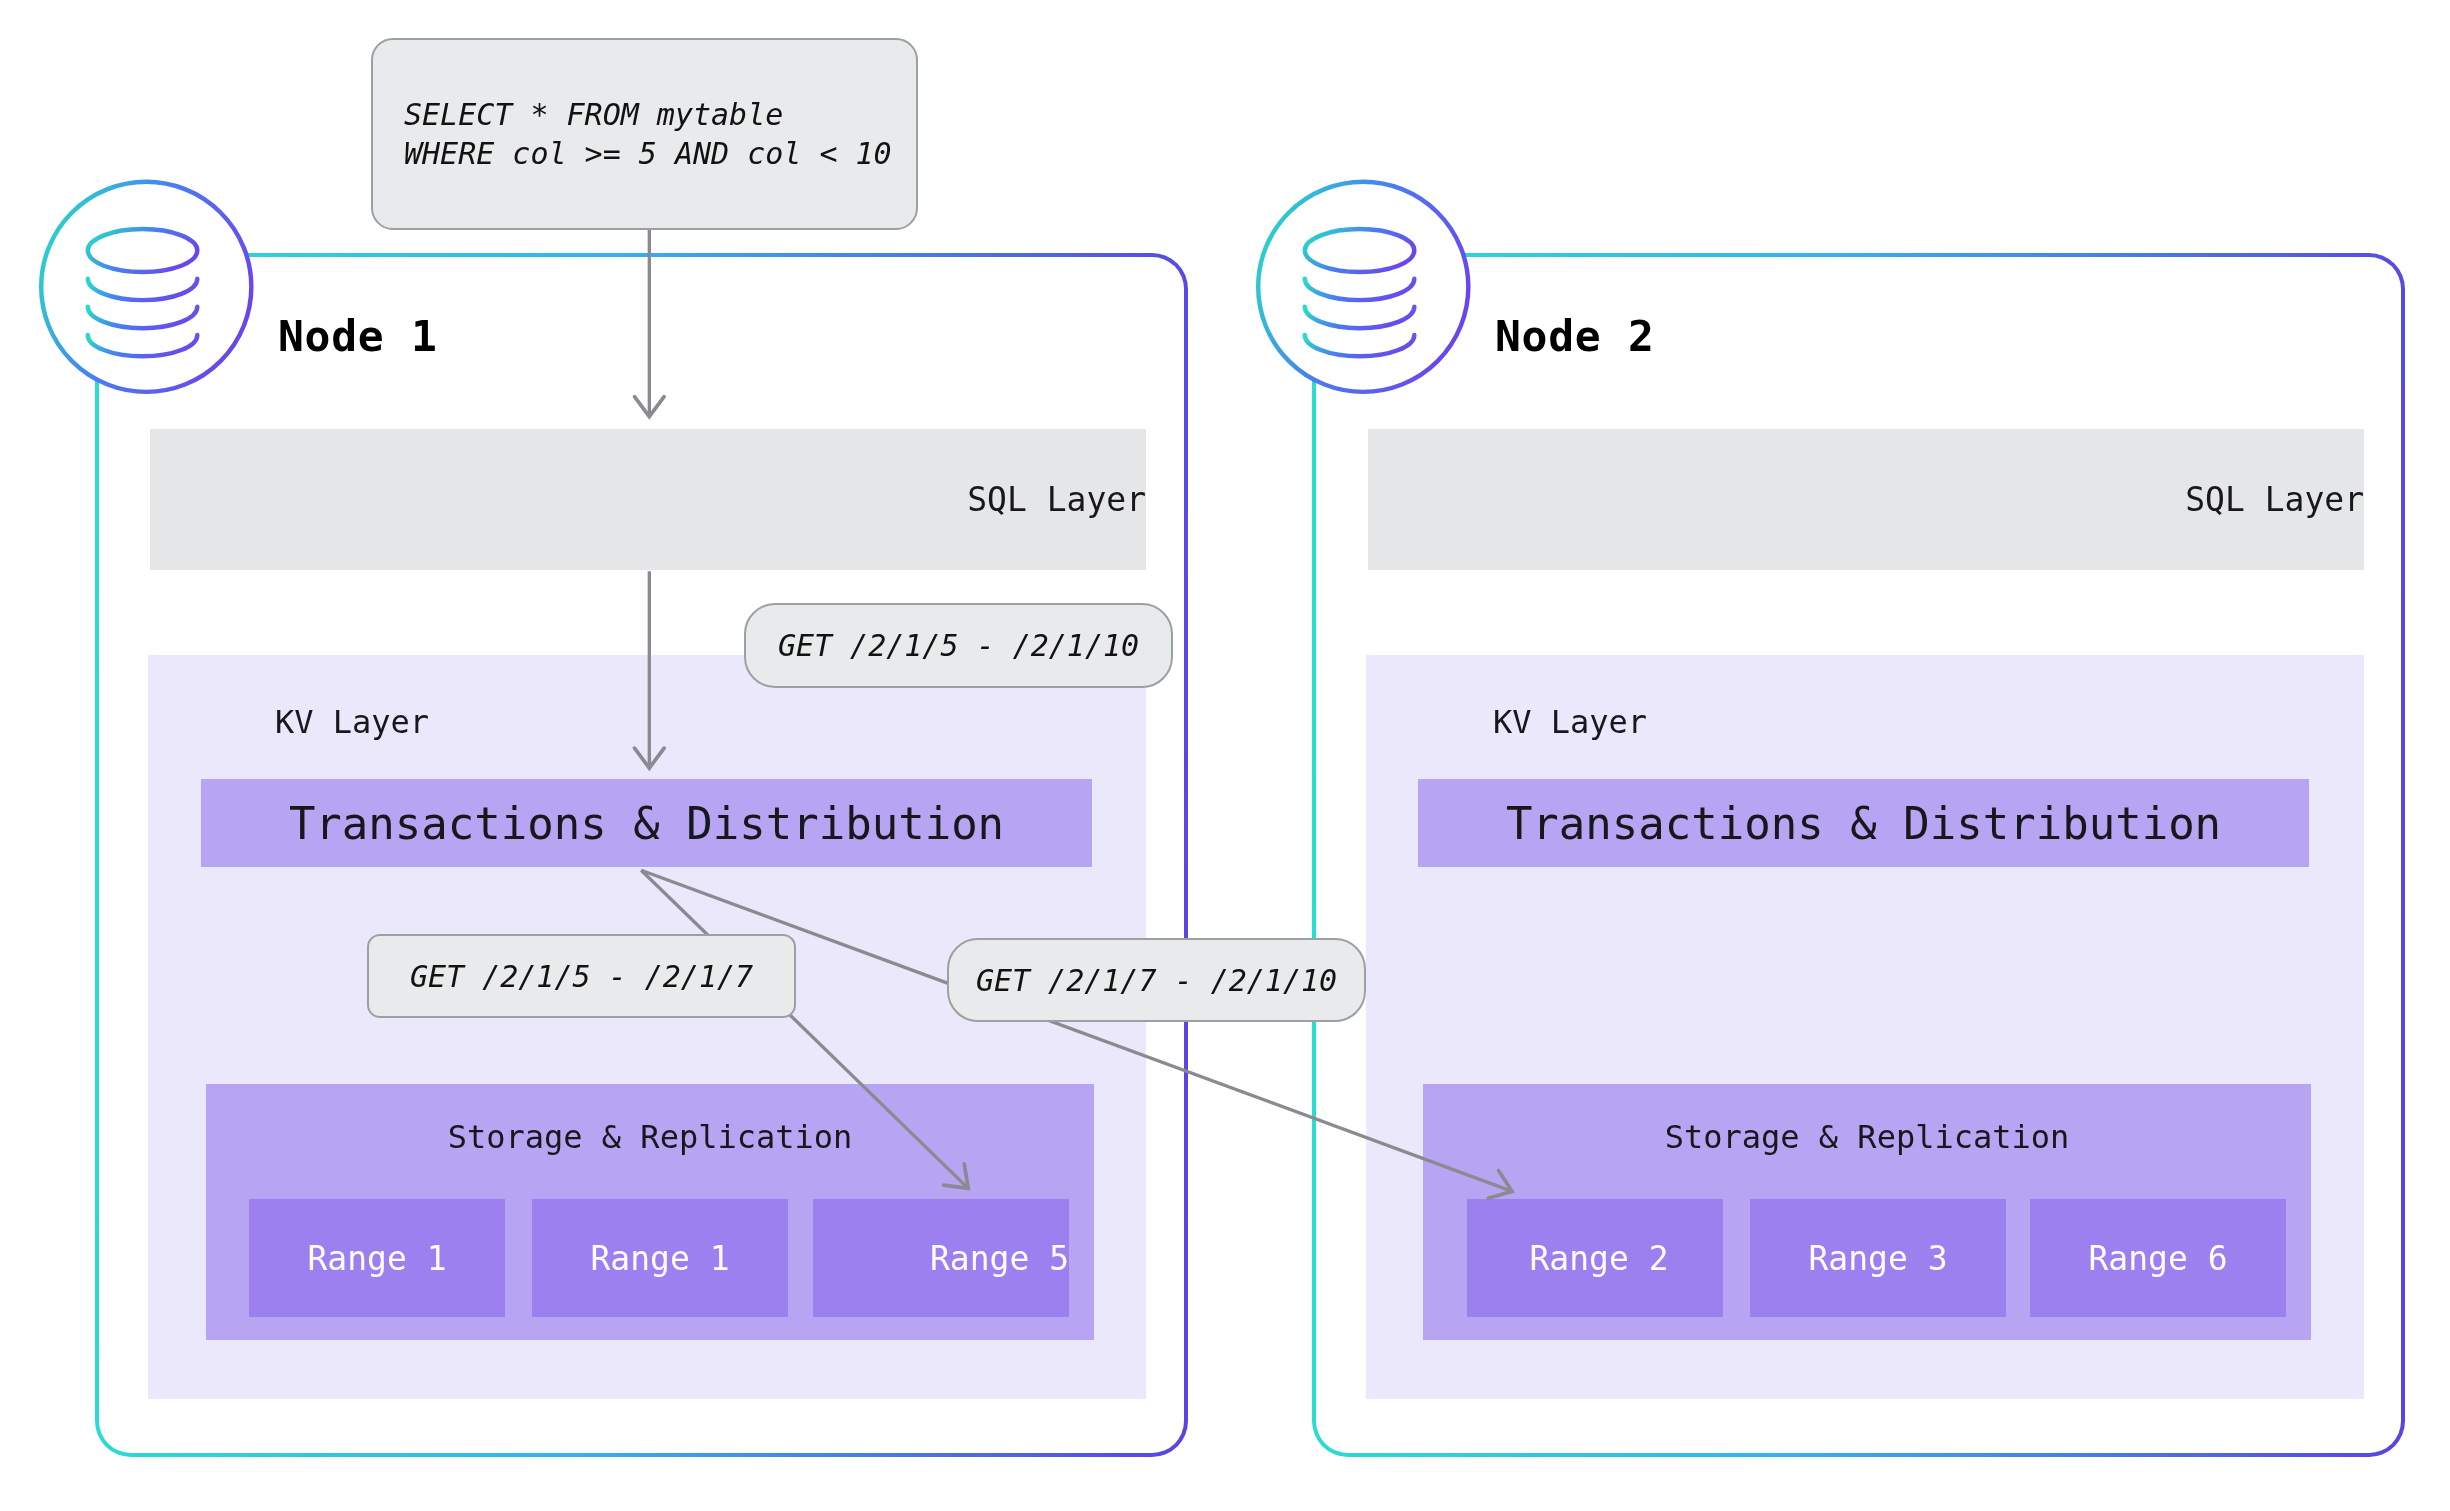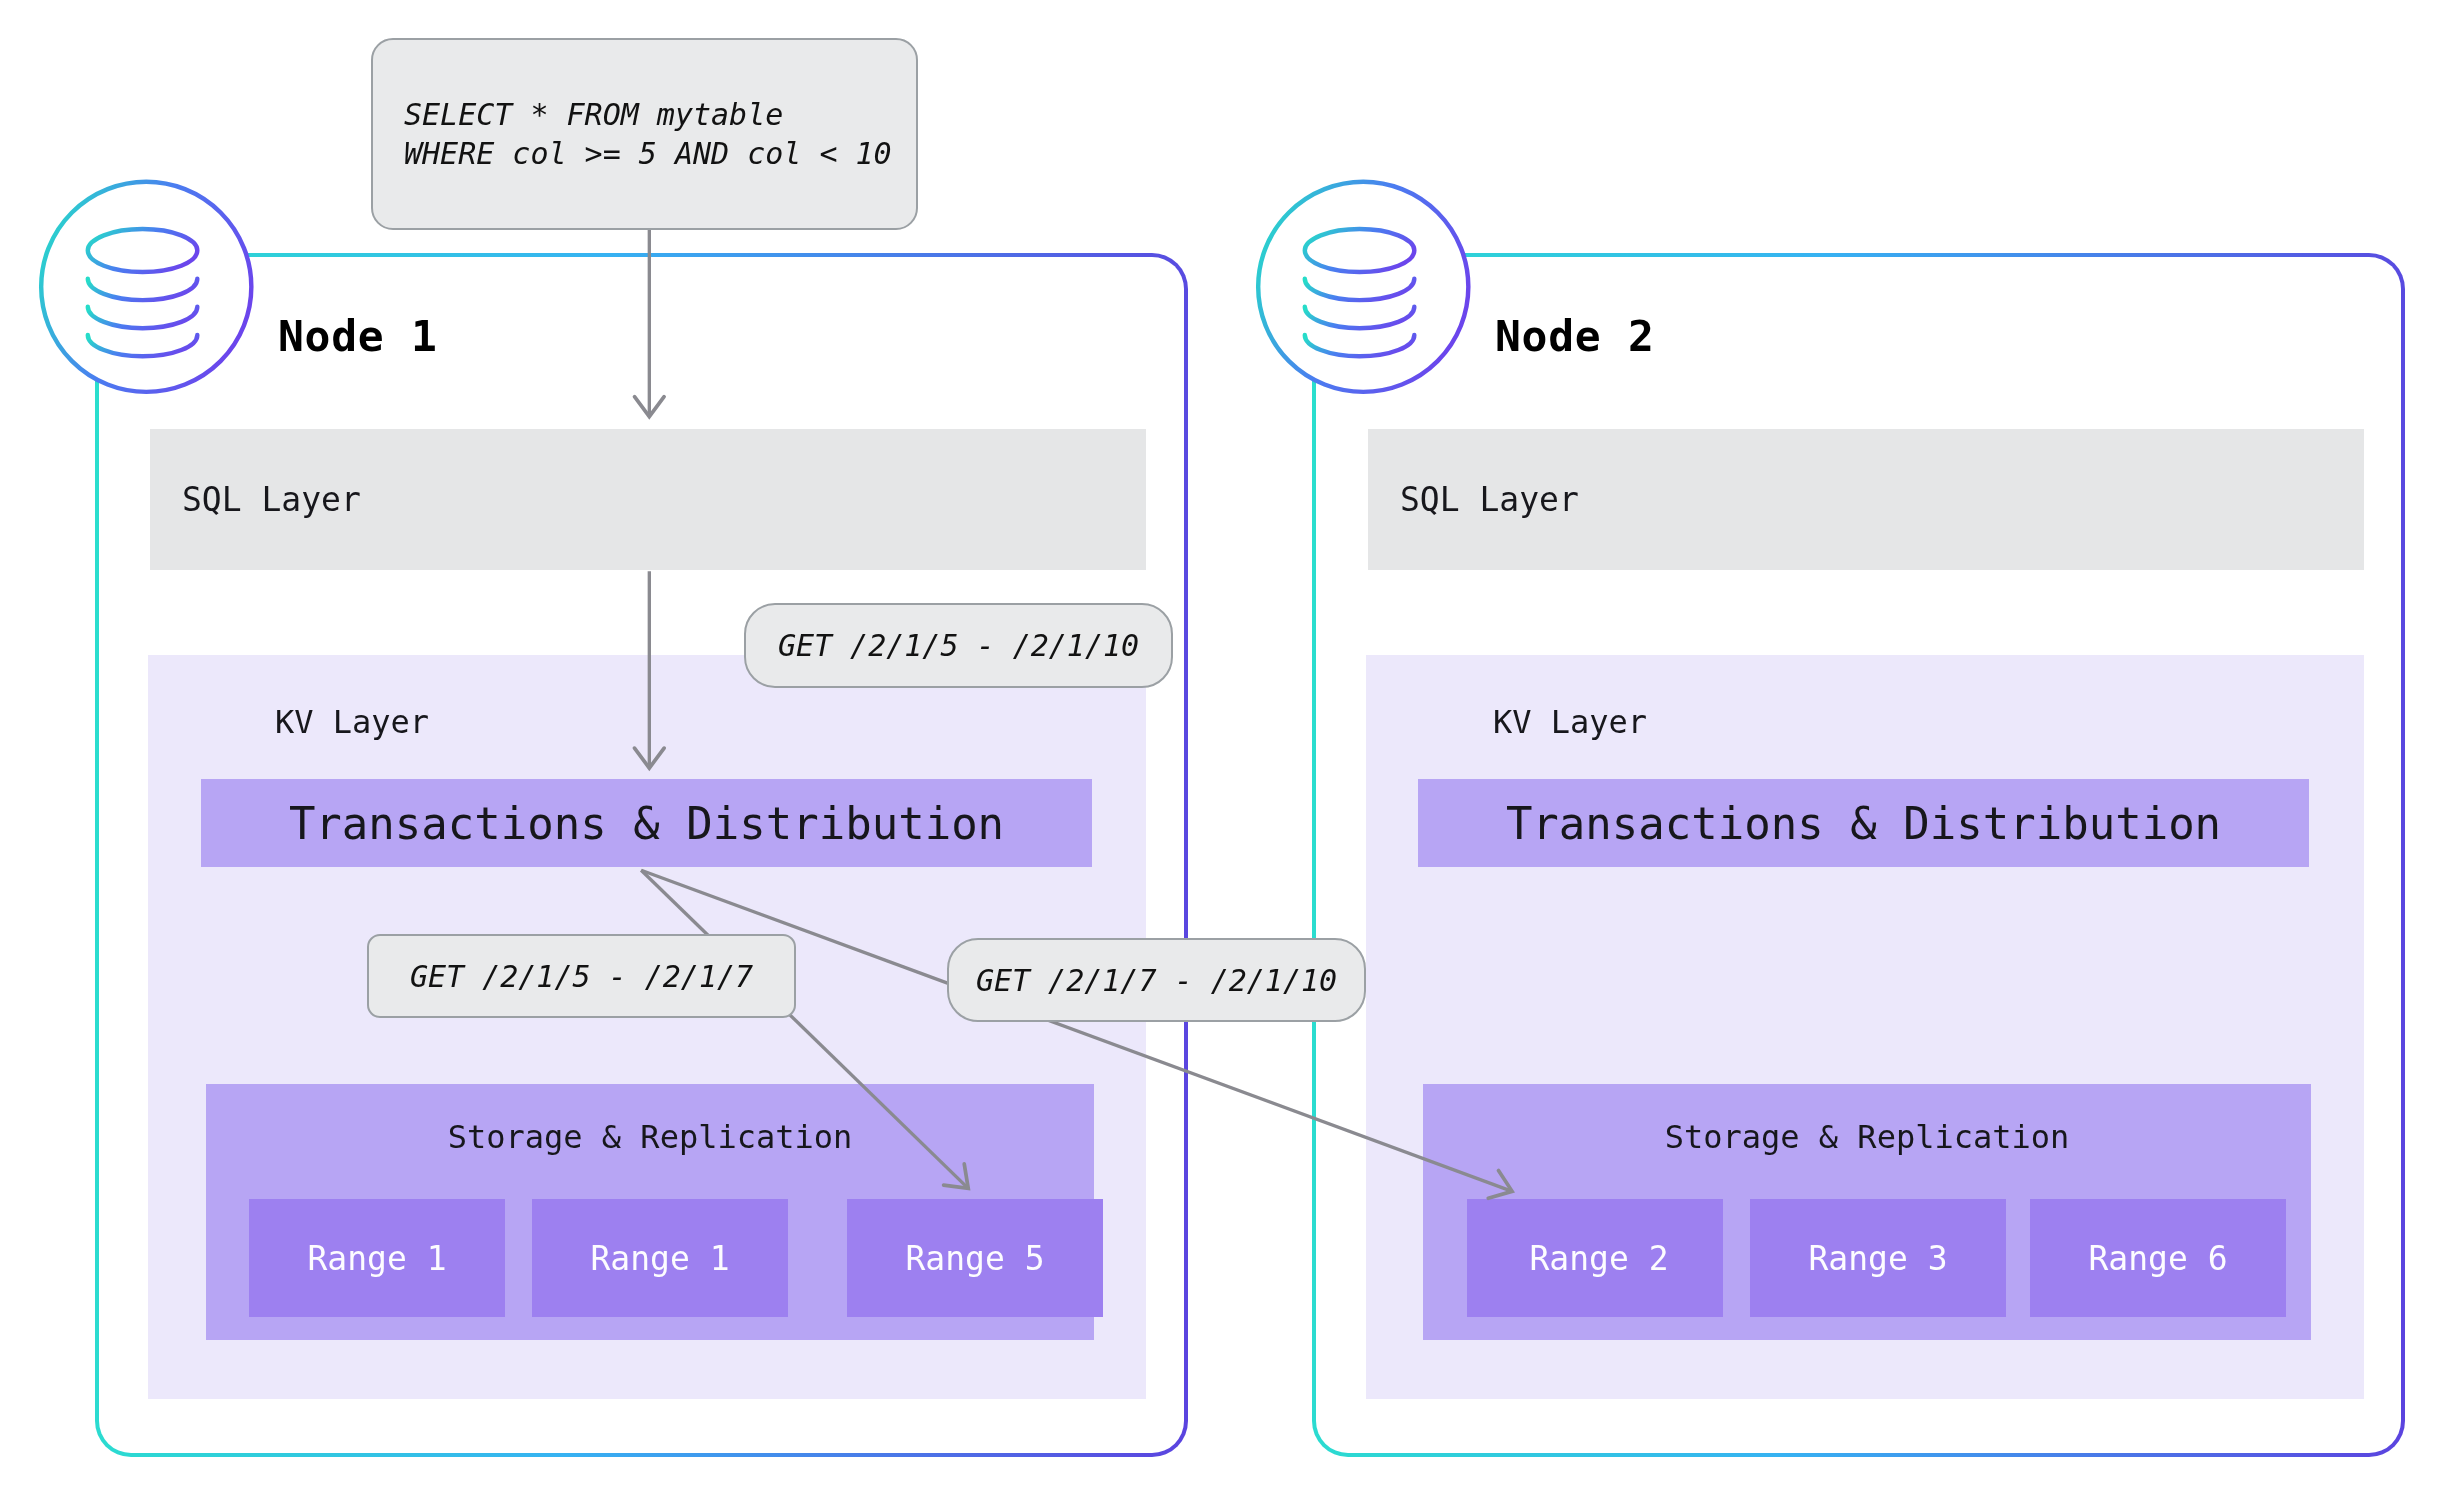--- a/index.html
+++ b/index.html
@@ -32,21 +32,21 @@
   }
   #node1-title{left:278px;}
   #node2-title{left:1495px;}
 
   .node-icon{position:absolute; top:178px; width:222px; height:222px; z-index:50;}
   #node1-icon{left:36px;}
   #node2-icon{left:1253px;}
 
   .sql-layer{
     position:absolute; top:429px; width:996px; height:141px; background:var(--layer-gray);
-    display:flex; align-items:center; justify-content:flex-start; font-size:33px; z-index:5;padding-left:32px;
+    display:flex; align-items:center; justify-content:flex-end; font-size:33px; z-index:5;padding-left:32px;
   }
   #node1-sql{left:150px;}
   #node2-sql{left:1368px;}
 
   .kv-layer{
     position:absolute; top:655px; width:998px; height:744px; background:var(--kv-bg); z-index:4;
   }
   #node1-kv{left:148px;}
   #node2-kv{left:1366px;}
 
@@ -65,21 +65,21 @@
     position:absolute; top:1084px; width:888px; height:256px; background:var(--bar-purple); z-index:6;
   }
   #node1-storage{left:206px;}
   #node2-storage{left:1423px;}
   .storage-title{margin-top:34px; text-align:center; font-size:32px;}
 
   .range-box{
     position:absolute; top:1199px; width:256px; height:118px; background:var(--range-purple);
     display:flex; align-items:center; justify-content:center; font-size:33px; color:#fdfcff; z-index:7;
   }
-  #n1-range-0{left:249px;}  #n1-range-1{left:532px;}  #n1-range-2{left:847px;}
+  #n1-range-0{left:249px;}  #n1-range-1{left:532px;}  #n1-range-2{left:813px;justify-content:flex-end;}
   #n2-range-0{left:1467px;padding-left:8px;} #n2-range-1{left:1750px;} #n2-range-2{left:2030px;}
 
   #arrow-layer{position:absolute; left:0; top:0; width:2450px; height:1511px; z-index:30; pointer-events:none;}
 
   .pill{
     position:absolute; background:var(--label-bg); border:2.2px solid var(--label-border);
     display:flex; align-items:center; justify-content:center;
     font-style:italic; font-size:30px; color:#121212; z-index:40; white-space:nowrap;
   }
   #query-box{

